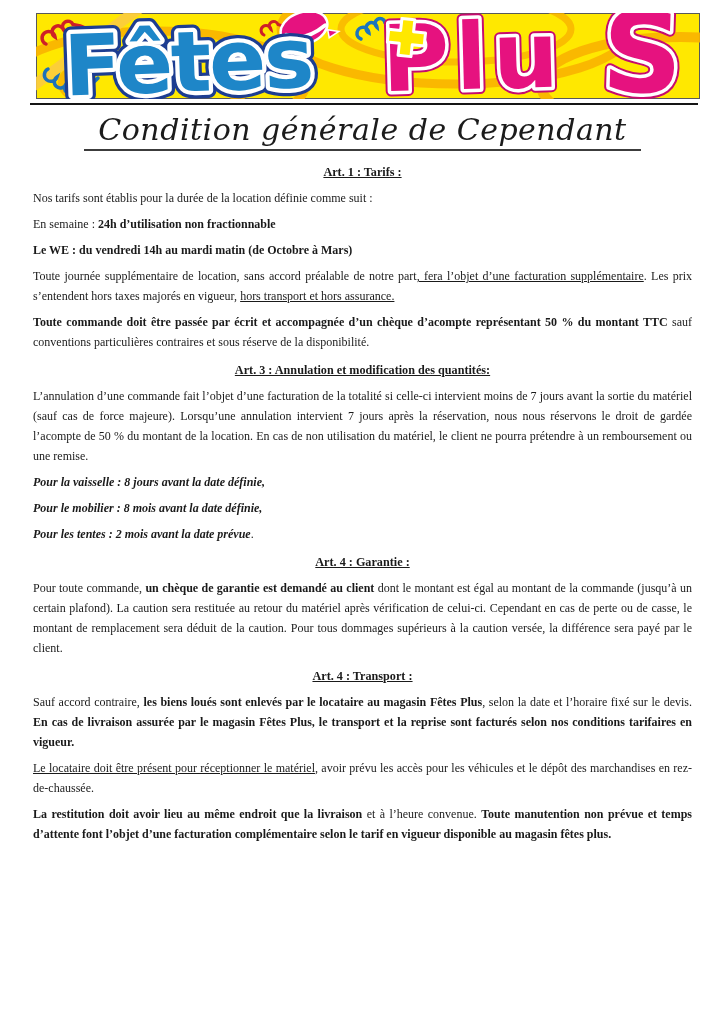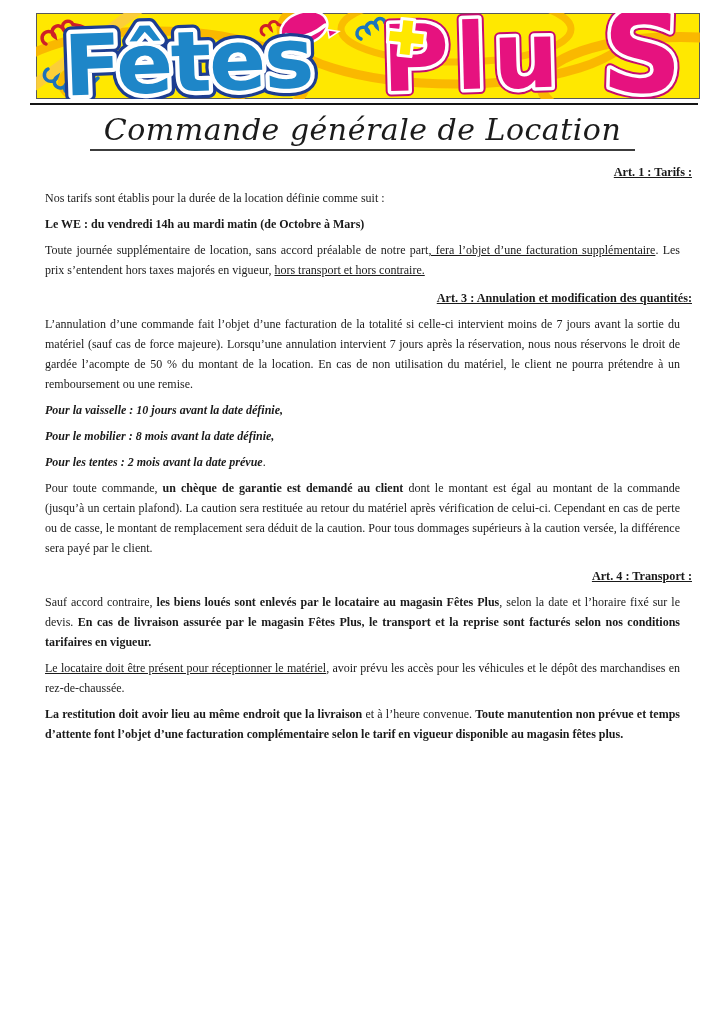--- a/index.html
+++ b/index.html
@@ -17,23 +17,23 @@
   .title {
     text-align:center; margin:0 0 15px;
     font-family:"DejaVu Serif", serif; font-style:italic;
     font-size:30px; color:#1b1b1b; font-weight:500;
   }
   .title-text { border-bottom:2px solid #3c3c3c; padding:0 14px 2px; letter-spacing:0.5px; }
   
   .doc { font-size:12px; line-height:20px; color:#1a1a1a; text-align:justify; }
   .doc h2 {
     font-size:12.2px; line-height:20px; font-weight:bold;
-    text-decoration:underline; margin:8px 0 6px; text-align:right;
+    text-decoration:underline; margin:8px 0 6px; text-align:center;
   }
-  .doc p { margin:0 12px 6px; }
+  .doc p { margin:0 0 6px; }
   .doc section:nth-of-type(2) h2 { margin-top:30px; }
   .seg-normal { }
   .seg-bold { font-weight:bold; }
   .seg-underline { text-decoration:underline; }
   .seg-bold-italic { font-weight:bold; font-style:italic; }
 </style>
 </head>
 <body>
 
 <div class="page">
@@ -90,39 +90,42 @@
       <g transform="rotate(6 370 24)">
         <path d="M364,6 h13 v12 h12 v13 h-12 v12 h-13 v-12 h-12 v-13 h12 z" fill="#FFE800" stroke="#ffffff" stroke-width="3" stroke-linejoin="round"></path>
       </g>
     </svg>
   </div>
 
   <div class="header-rule"></div>
 
   <div class="content">
     <div class="title">
-      <span class="title-text">Commande générale de Location</span>
+      <span class="title-text">Condition générale de Cependant</span>
     </div>
     <main class="doc" id="doc-body">
         <section>
           <h2>Art. 1 : Tarifs :</h2>
           <p><span class="seg-normal">Nos tarifs sont établis pour la durée de la location définie comme suit :</span></p>
+          <p><span class="seg-normal">En semaine : </span><span class="seg-bold">24h d’utilisation non fractionnable</span></p>
           <p><span class="seg-bold">Le WE : du vendredi 14h au mardi matin (de Octobre à Mars)</span></p>
-          <p><span class="seg-normal">Toute journée supplémentaire de location, sans accord préalable de notre part</span><span class="seg-underline">,  fera l’objet d’une facturation supplémentaire</span><span class="seg-normal">. Les prix s’entendent hors taxes majorés en vigueur, </span><span class="seg-underline">hors transport et hors contraire.</span></p>
+          <p><span class="seg-normal">Toute journée supplémentaire de location, sans accord préalable de notre part</span><span class="seg-underline">,  fera l’objet d’une facturation supplémentaire</span><span class="seg-normal">. Les prix s’entendent hors taxes majorés en vigueur, </span><span class="seg-underline">hors transport et hors assurance.</span></p>
         </section>
         <section>
+          <p><span class="seg-bold">Toute commande doit être passée par écrit et accompagnée d’un chèque d’acompte représentant 50 % du montant TTC</span><span class="seg-normal"> sauf conventions particulières contraires et sous réserve de la disponibilité.</span></p>
         </section>
         <section>
           <h2>Art. 3 : Annulation et modification des quantités:</h2>
           <p><span class="seg-normal">L’annulation d’une commande fait l’objet d’une facturation de la totalité si celle-ci intervient moins de 7 jours avant la sortie du matériel (sauf cas de force majeure). Lorsqu’une annulation intervient 7 jours après la réservation, nous nous réservons le droit de gardée l’acompte de 50 % du montant de la location. En cas de non utilisation du matériel, le client ne pourra prétendre à un remboursement ou une remise.</span></p>
-          <p><span class="seg-bold-italic">Pour la vaisselle : 10 jours avant la date définie,</span></p>
+          <p><span class="seg-bold-italic">Pour la vaisselle : 8 jours avant la date définie,</span></p>
           <p><span class="seg-bold-italic">Pour le mobilier : 8 mois avant la date définie,</span></p>
           <p><span class="seg-bold-italic">Pour les tentes : 2 mois avant la date prévue</span><span class="seg-normal">.</span></p>
         </section>
         <section>
+          <h2>Art. 4 : Garantie :</h2>
           <p><span class="seg-normal">Pour toute commande, </span><span class="seg-bold">un chèque de garantie est demandé au client</span><span class="seg-normal"> dont le montant est égal au montant de la commande (jusqu’à un certain plafond). La caution sera restituée au retour du matériel après vérification de celui-ci. Cependant en cas de perte ou de casse, le montant de remplacement sera déduit de la caution. Pour tous dommages supérieurs à la caution versée, la différence sera payé par le client.</span></p>
         </section>
         <section>
           <h2>Art. 4 : Transport :</h2>
           <p><span class="seg-normal">Sauf accord contraire, </span><span class="seg-bold">les biens loués sont enlevés par le locataire au magasin Fêtes Plus</span><span class="seg-normal">, selon la date et l’horaire fixé sur le devis. </span><span class="seg-bold">En cas de livraison assurée par le magasin Fêtes Plus, le transport et la reprise sont facturés selon nos conditions tarifaires en vigueur.</span></p>
           <p><span class="seg-underline">Le locataire doit être présent pour réceptionner le matériel</span><span class="seg-normal">, avoir prévu les accès pour les véhicules et le dépôt des marchandises en rez-de-chaussée.</span></p>
           <p><span class="seg-bold">La restitution doit avoir lieu au même endroit que la livraison</span><span class="seg-normal"> et à l’heure convenue. </span><span class="seg-bold">Toute manutention non prévue et temps d’attente font l’objet d’une facturation complémentaire selon le tarif en vigueur disponible au magasin fêtes plus.</span></p>
         </section>
       </main>
   </div>

